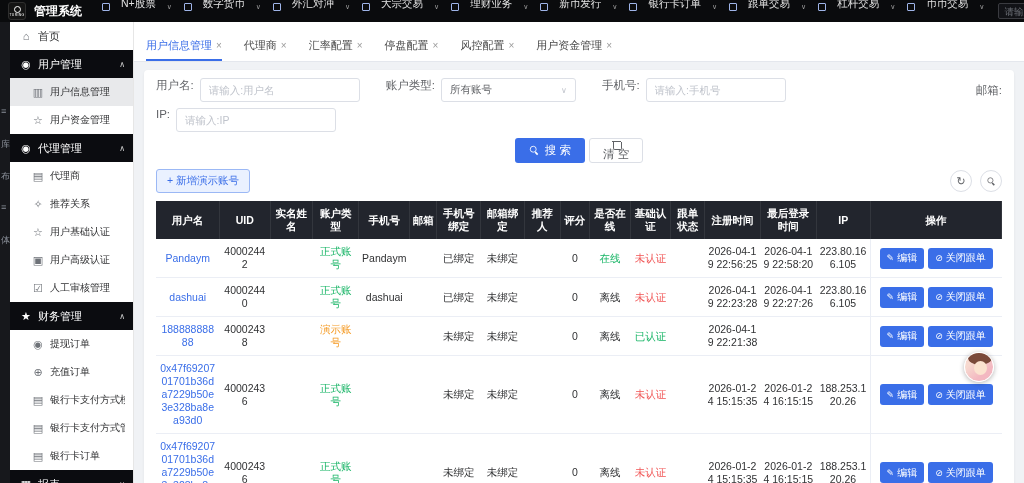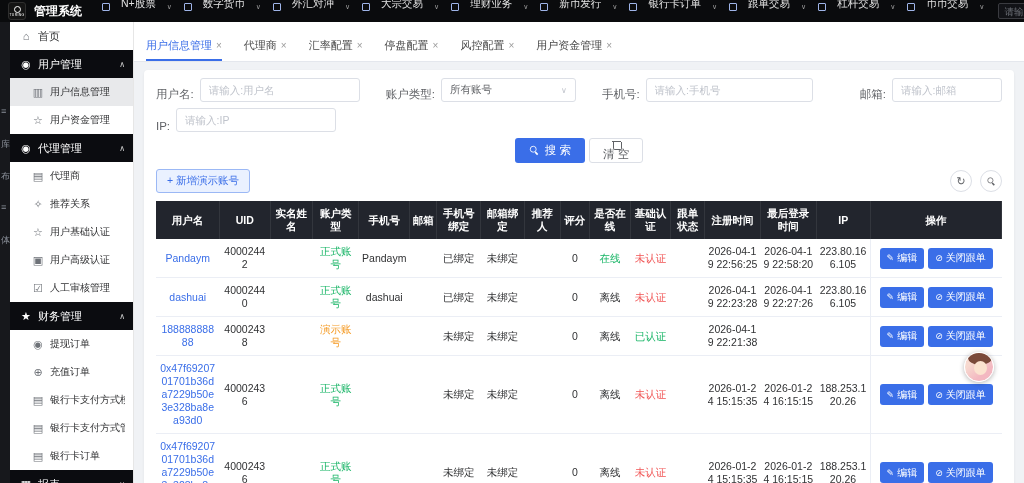--- a/index.html
+++ b/index.html
@@ -67,27 +67,27 @@
     display:flex; align-items:flex-end; padding:0 12px; gap:22px; }
   .tab { display:flex; align-items:center; gap:4px; font-size:11px; color:#4a4a4a;
     padding-bottom:6px; cursor:pointer; border-bottom:2px solid transparent; }
   .tab.active { color:var(--accent); border-bottom-color:var(--accent); }
   .tab-x { color:#9a9a9a; font-size:10px; line-height:10px; }
 
   
   .card { margin:8px 10px; background:#fff; border-radius:4px; padding:8px 12px;
     box-shadow:0 1px 3px rgba(0,0,0,.06); min-height:600px; }
   .filter-row { display:flex; align-items:center; margin-bottom:6px; }
-  .fgroup { display:flex; align-items:flex-end; gap:6px; margin-right:26px; }
+  .fgroup { display:flex; align-items:flex-start; gap:6px; margin-right:26px; }
   .fgroup.right { margin-left:auto; margin-right:0; }
   .fgroup label { font-size:11.5px; color:#606266; white-space:nowrap; }
   .inp { height:24px; border:1px solid #dcdfe6; border-radius:3px; padding:0 8px;
     font-size:10.5px; color:#606266; outline:none; font-family:inherit; background:#fff; }
   .inp::placeholder { color:#c0c4cc; }
-  .w160{width:160px} .w140{width:167px} .w135{width:135px} .w110{width:110px}
+  .w160{width:160px} .w140{width:140px} .w135{width:135px} .w110{width:110px}
   .select { height:24px; border:1px solid #dcdfe6; border-radius:3px; padding:0 8px;
     display:flex; align-items:center; justify-content:space-between; font-size:10.5px;
     color:#606266; cursor:pointer; background:#fff; }
   .sel-caret { font-size:8px; color:#c0c4cc; }
 
   .btn-row { display:flex; justify-content:center; gap:4px; margin:4px 0 6px; }
   .btn { height:25px; border-radius:3px; font-size:11.5px; padding:0 13px;
     display:inline-flex; align-items:center; gap:5px; cursor:pointer;
     border:1px solid transparent; font-family:inherit; }
   .btn-primary { background:var(--accent); color:#fff; }
@@ -324,21 +324,20 @@
               <span>所有账号</span>
               <span class="sel-caret">∨</span>
             </div>
           </div>
           <div class="fgroup">
             <label>手机号:</label>
             <input class="inp w140" placeholder="请输入:手机号" style="">
           </div>
           <div class="fgroup right">
             <label>邮箱:</label>
-            <input class="inp w110" placeholder="请输入:邮箱" style="">
           </div>
         </div>
 
         <div class="filter-row">
           <div class="fgroup">
             <label>IP:</label>
             <input class="inp w160" placeholder="请输入:IP" style="">
           </div>
         </div>
 

